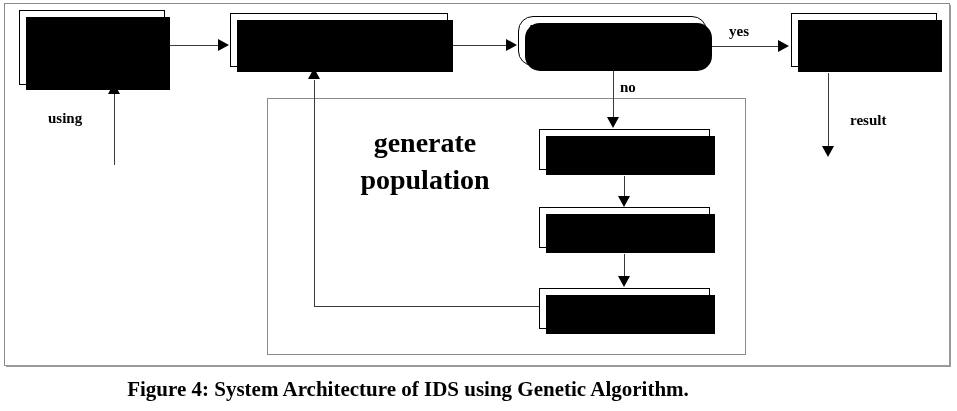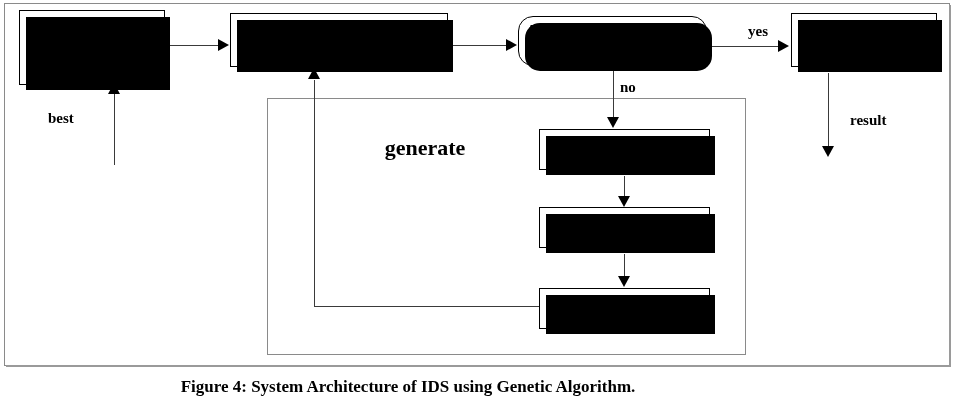--- a/index.html
+++ b/index.html
@@ -30,84 +30,85 @@
   #node-optimization-criteria{left:518px;top:16px;width:189px;height:50px;font-size:16px;}
   #node-best-individuals{left:791px;top:13px;width:146px;height:54px;font-size:17px;}
   #node-selection{left:539px;top:129px;width:171px;height:41px;font-size:17px;}
   #node-recombination{left:539px;top:207px;width:171px;height:41px;font-size:17px;}
   #node-mutation{left:539px;top:288px;width:171px;height:41px;font-size:17px;}
 
   
   .inner-container{position:absolute;left:267px;top:98px;width:479px;height:257px;
     border:1.5px solid #8a8a8a;box-sizing:border-box;background:transparent;z-index:1;}
 
-  #label-generate-new-population{position:absolute;left:320px;top:133px;width:210px;
-    text-align:center;font-size:22px;font-weight:bold;line-height:1.33;z-index:3;}
+  #label-generate-new-population{position:absolute;left:320px;top:124px;width:210px;
+    text-align:center;font-size:28px;font-weight:bold;line-height:1.33;z-index:3;}
 
   
   .line-h{position:absolute;height:0;border-top:1.5px solid #000;z-index:2;}
   .line-v{position:absolute;width:0;border-left:1.5px solid #000;z-index:2;}
   .line-h.thin{border-top-color:#3a3a3a;}
   .line-v.thin{border-left-color:#3a3a3a;}
 
   .arrow{position:absolute;width:0;height:0;z-index:5;}
   .arrow.right{border-top:6px solid transparent;border-bottom:6px solid transparent;
     border-left:11px solid #000;}
   .arrow.down{border-left:6px solid transparent;border-right:6px solid transparent;
     border-top:11px solid #000;}
   .arrow.up{border-left:6px solid transparent;border-right:6px solid transparent;
     border-bottom:11px solid #000;}
 
   .edge-label{position:absolute;font-size:15px;font-weight:bold;z-index:6;
     background:transparent;white-space:nowrap;}
 
   
   #figure-caption{position:absolute;left:0;top:377px;width:816px;text-align:center;
-    font-size:17px;font-weight:bold;font-family:"Liberation Serif",serif;}
+    font-size:21px;font-weight:bold;font-family:"Liberation Serif",serif;}
 </style>
 </head>
 <body>
 
 <div id="figure-root">
 
   <div class="outer-frame"></div>
 
   <div class="inner-container"></div>
 
   <div id="label-generate-new-population">
     <div>generate</div>
+    <div>population</div>
   </div>
 
   <div class="node" id="node-generate-initial-population">generate initial population</div>
 
   <div class="node" id="node-evaluate-objective-function">evaluate objective function</div>
 
   <div class="node rounded" id="node-optimization-criteria">Are optimization criteria met?</div>
 
   <div class="node" id="node-best-individuals">best individuals</div>
 
   <div class="node" id="node-selection">Selection</div>
 
   <div class="node" id="node-recombination">Recombination</div>
 
   <div class="node" id="node-mutation">Mutation</div>
 
   <div class="line-v thin" style="left:114px;top:93px;height:72px;"></div>
   <div class="arrow up" style="left:108px;top:83px;"></div>
-  <div class="edge-label" style="left:48px;top:110px;">best</div>
+  <div class="edge-label" style="left:48px;top:110px;">using</div>
 
   <div class="line-h thin" style="left:165px;top:45px;width:56px;"></div>
   <div class="arrow right" style="left:218px;top:39px;"></div>
 
   <div class="line-h thin" style="left:448px;top:45px;width:60px;"></div>
   <div class="arrow right" style="left:506px;top:39px;"></div>
 
   <div class="line-h thin" style="left:712px;top:46px;width:68px;"></div>
   <div class="arrow right" style="left:778px;top:40px;"></div>
-  <div class="edge-label" style="left:729px;top:23px;margin-left:19px;">yes</div>
+  <div class="edge-label" style="left:729px;top:23px;">yes</div>
 
   <div class="line-v thin" style="left:613px;top:70px;height:49px;"></div>
   <div class="arrow down" style="left:607px;top:117px;"></div>
   <div class="edge-label" style="left:620px;top:79px;">no</div>
 
   <div class="line-v thin" style="left:828px;top:73px;height:75px;"></div>
   <div class="arrow down" style="left:822px;top:146px;"></div>
   <div class="edge-label" style="left:850px;top:112px;">result</div>
 
   <div class="line-v thin" style="left:624px;top:176px;height:25px;"></div>

